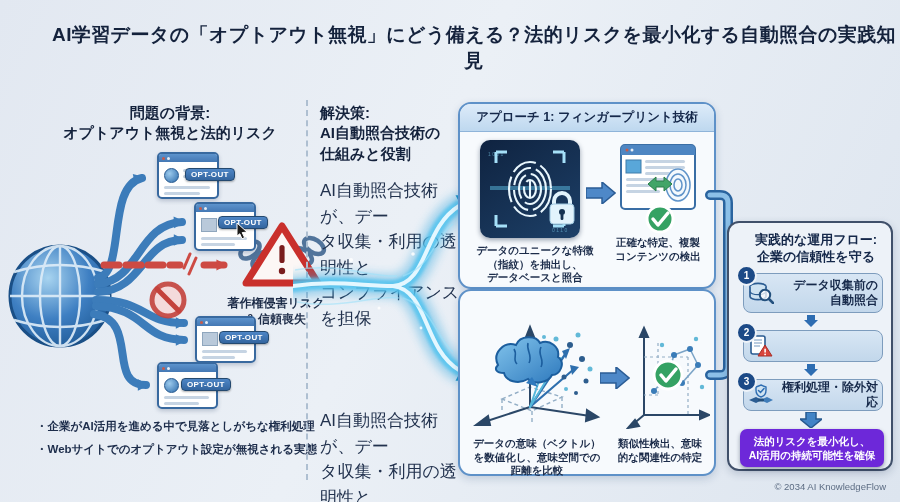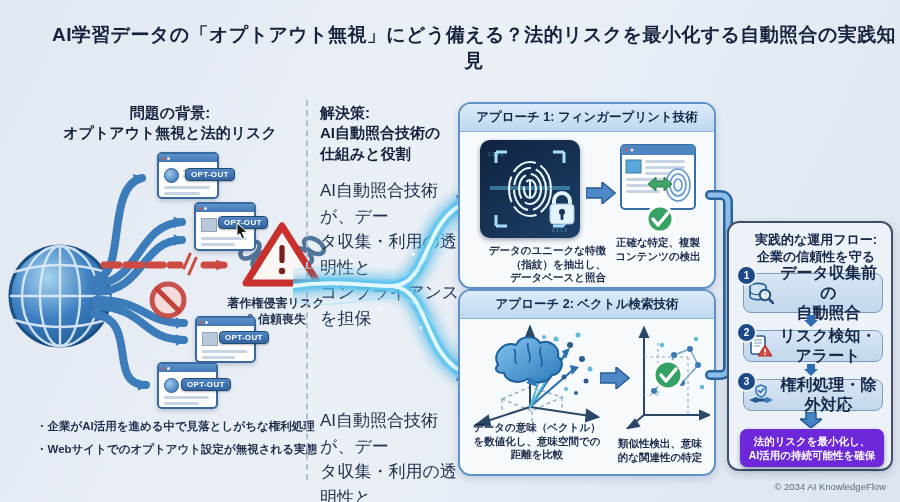--- a/index.html
+++ b/index.html
@@ -47,21 +47,21 @@
   .cap{position:absolute;font-size:10.5px;font-weight:bold;color:#1b2b49;text-align:center;line-height:1.3;}
 
   
   #flow-panel{left:727px;top:221px;width:166px;height:250px;background:#edf2f8;border:2px solid #40506a;
     border-radius:12px;box-sizing:border-box;box-shadow:0 3px 8px rgba(30,50,90,.2);}
   .flow-h{position:absolute;top:9px;left:0;right:0;text-align:center;font-size:13px;font-weight:bold;
     color:#15284a;line-height:1.3;padding-left:12px;}
   .step{position:absolute;left:14px;width:140px;background:linear-gradient(#d8e6f4,#c2d7eb);
     border:1.5px solid #7d9cbd;border-radius:8px;display:flex;align-items:center;gap:5px;
     padding:3px 4px;box-sizing:border-box;}
-  .step .lbl{font-size:16px;font-weight:bold;color:#16294a;line-height:1.25;flex:1;text-align:center;}
+  .step .lbl{font-size:12px;font-weight:bold;color:#16294a;line-height:1.25;flex:1;text-align:right;}
   .badge{position:absolute;left:-8px;top:-9px;width:17px;height:17px;border-radius:50%;background:#1c4a87;
     color:#fff;font-size:10px;font-weight:bold;display:flex;align-items:center;justify-content:center;
     border:2px solid #edf2f8;}
   .sarrow{position:absolute;left:75px;}
   .final-box{position:absolute;left:11px;top:206px;width:140px;background:#6d28d9;border-radius:7px;
     color:#fff;font-size:10.5px;font-weight:bold;text-align:center;line-height:1.35;padding:5px 2px;
     box-shadow:0 2px 4px rgba(10,25,55,.4);}
   .copy{right:14px;top:481px;font-size:9.5px;color:#5c6c83;}
 </style>
 </head>
@@ -306,29 +306,28 @@
           <ellipse cx="58" cy="41" rx="8" ry="11"></ellipse>
           <ellipse cx="58" cy="41" rx="12" ry="16"></ellipse>
         </g>
       <polygon points="28,40 36,33 36,37 44,37 44,33 52,40 44,47 44,43 36,43 36,47" fill="#42a568" stroke="#2a7d4a" stroke-width="1"></polygon>
       <g>
         <circle cx="40" cy="75" r="13" fill="#35a263" stroke="#fff" stroke-width="3"></circle>
         <path d="M33,75 L38,81 L48,69" stroke="#fff" stroke-width="3.5" fill="none" stroke-linecap="round" stroke-linejoin="round"></path>
       </g>
     </svg>
 
-    <div class="cap ml" style="left:4px;top:140px;width:142px;text-align:right;">データのユニークな特徴
+    <div class="cap ml" style="left:4px;top:140px;width:142px;">データのユニークな特徴
 （指紋）を抽出し、
 データベースと照合</div>
     <div class="cap ml" style="left:146px;top:132px;width:104px;">正確な特定、複製
 コンテンツの検出</div>
   </div>
 
   <div class="panel" style="left:458px;top:289px;">
-    <div class="panel-h">アプローチ 2: ベクトル検索技術</div>
 
     <svg style="position:absolute;left:8px;top:32px;" width="134" height="106" viewBox="0 0 134 106">
       <defs>
           <linearGradient id="gbr" x1="0" y1="0" x2="1" y2="1">
             <stop offset="0%" stop-color="#82c4ec"></stop>
             <stop offset="100%" stop-color="#2e79bd"></stop>
           </linearGradient>
         </defs>
       <g stroke="#93aec6" stroke-width="1.4" stroke-dasharray="4 3" fill="none">
         <path d="M34,76 L62,64 L94,74 L64,88 Z"></path>
@@ -409,21 +408,21 @@
           <circle cx="70" cy="14" r="2.2"></circle>
           <circle cx="36" cy="20" r="2.2"></circle>
           <circle cx="76" cy="62" r="2.2"></circle>
         </g>
       <g>
         <circle cx="42" cy="50" r="14" fill="#35a263" stroke="#fff" stroke-width="3"></circle>
         <path d="M35,50 L40,56 L50,44" stroke="#fff" stroke-width="3.5" fill="none" stroke-linecap="round" stroke-linejoin="round"></path>
       </g>
     </svg>
 
-    <div class="cap ml" style="left:2px;top:130px;width:150px;">データの意味（ベクトル）
+    <div class="cap ml" style="left:2px;top:146px;width:150px;">データの意味（ベクトル）
 を数値化し、意味空間での
 距離を比較</div>
     <div class="cap ml" style="left:150px;top:146px;width:100px;">類似性検出、意味
 的な関連性の特定</div>
   </div>
 
   <svg class="abs" style="left:704px;top:173px;" width="46" height="226" viewBox="0 0 46 226">
     <g fill="none" stroke="#2a649f" stroke-width="10" stroke-linecap="round">
       <path d="M6,22 H16 Q24,22 24,30 V118 M6,202 H16 Q24,202 24,194 V118"></path>
     </g>
@@ -462,21 +461,20 @@
         <rect x="3" y="1" width="14" height="18" rx="2" fill="#fff" stroke="#2b5c92" stroke-width="1.6"></rect>
         <g stroke="#9db7d2" stroke-width="1.4">
             <line x1="6" y1="5" x2="14" y2="5"></line>
             <line x1="6" y1="8" x2="14" y2="8"></line>
             <line x1="6" y1="11" x2="12" y2="11"></line>
           </g>
         <path d="M17,10 L24,21 L10,21 Z" fill="#d9453c" stroke="#a82e27" stroke-width="1" stroke-linejoin="round"></path>
         <rect x="16.3" y="13.6" width="1.6" height="4.2" rx=".8" fill="#fff"></rect>
           <circle cx="17.1" cy="19.4" r=".9" fill="#fff"></circle>
       </svg>
-      <span class="lbl ml">リスク検知・アラート</span>
     </div>
 
     <svg class="sarrow" style="top:141px;" width="14" height="13" viewBox="0 0 14 13">
       <polygon points="3,0 11,0 11,5 14,5 7,12 0,5 3,5" fill="#2e6db2"></polygon>
     </svg>
 
     <div class="step" style="top:156px;height:32px;">
       <span class="badge">3</span>
       <svg width="26" height="22" viewBox="0 0 26 22">
         <path d="M13,1 l5,2 v3.2 c0,3.8 -2,5.8 -5,6.8 c-3,-1 -5,-3 -5,-6.8 V3 Z" fill="#cfe3f2" stroke="#2e6db2" stroke-width="1.4"></path>

